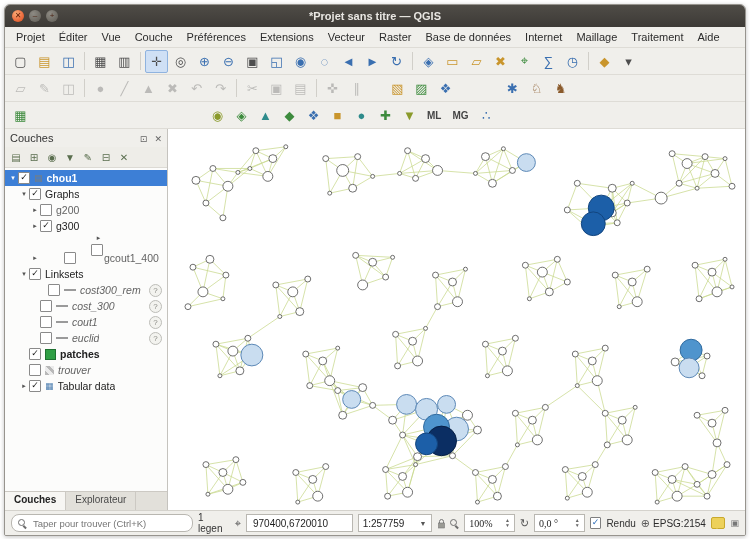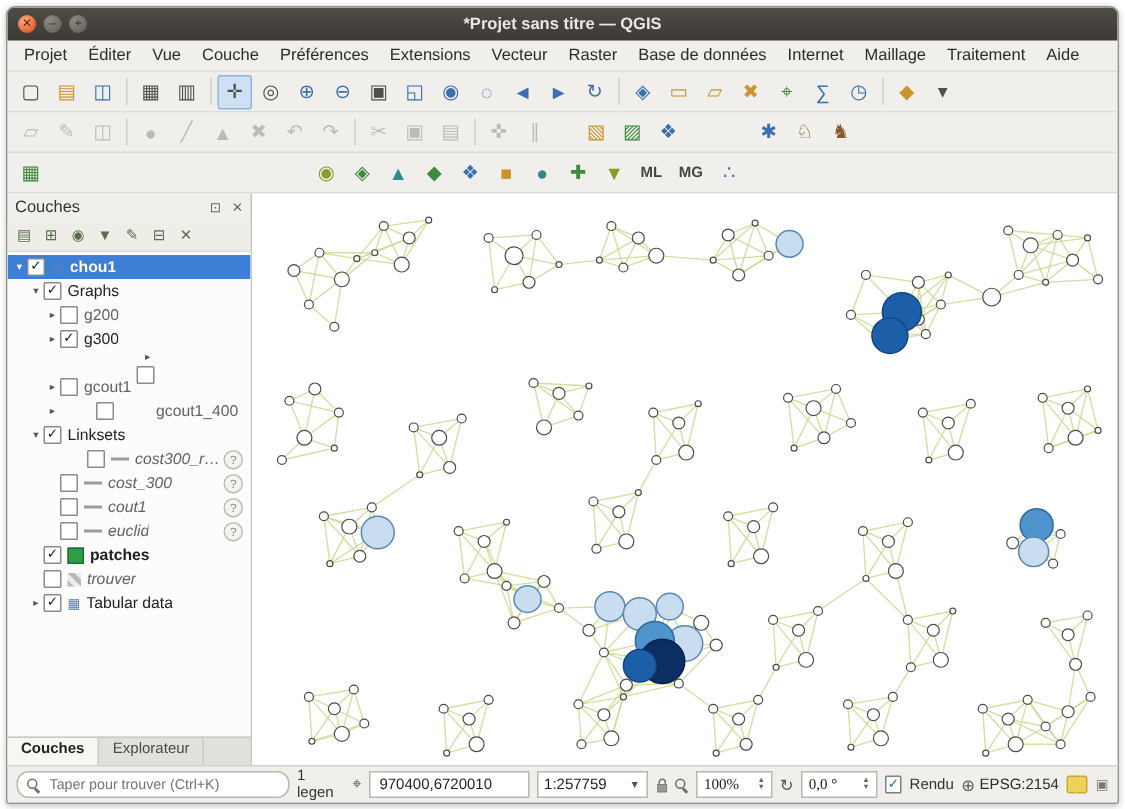--- a/index.html
+++ b/index.html
@@ -231,36 +231,31 @@
           <div class="trow" style="padding-left: 25px;">
             <span class="exp">▸</span>
             <span class="cb">✓</span>
             <span class="tlabel">g300</span>
           </div>
           <div class="trow" style="padding-left: 25px; flex-direction: column;">
             <span class="exp">▸</span>
             <span class="cb"></span>
             <span class="tlabel dim">g300_rem</span>
           </div>
-          <div class="trow" style="padding-left: 25px;">
-            <span class="exp">▸</span>
-            <span class="cb"></span>
-            <span class="tlabel dim">gcout1</span>
-          </div>
           <div class="trow" style="padding-left: 25px; gap: 24px;">
             <span class="exp">▸</span>
             <span class="cb"></span>
             <span class="tlabel dim">gcout1_400</span>
           </div>
           <div class="trow" style="padding-left: 14px;">
             <span class="exp">▾</span>
             <span class="cb">✓</span>
             <span class="tlabel">Linksets</span>
           </div>
-          <div class="trow" style="padding-left: 43px;">
+          <div class="trow" style="padding-left: 33px;">
             <span class="exp"></span>
             <span class="cb"></span>
             <span class="licon">
               <span class="line-swatch"></span>
             </span>
             <span class="tlabel italic dim">cost300_rem</span>
             <span class="badge">?</span>
           </div>
           <div class="trow" style="padding-left: 25px;">
             <span class="exp"></span>

